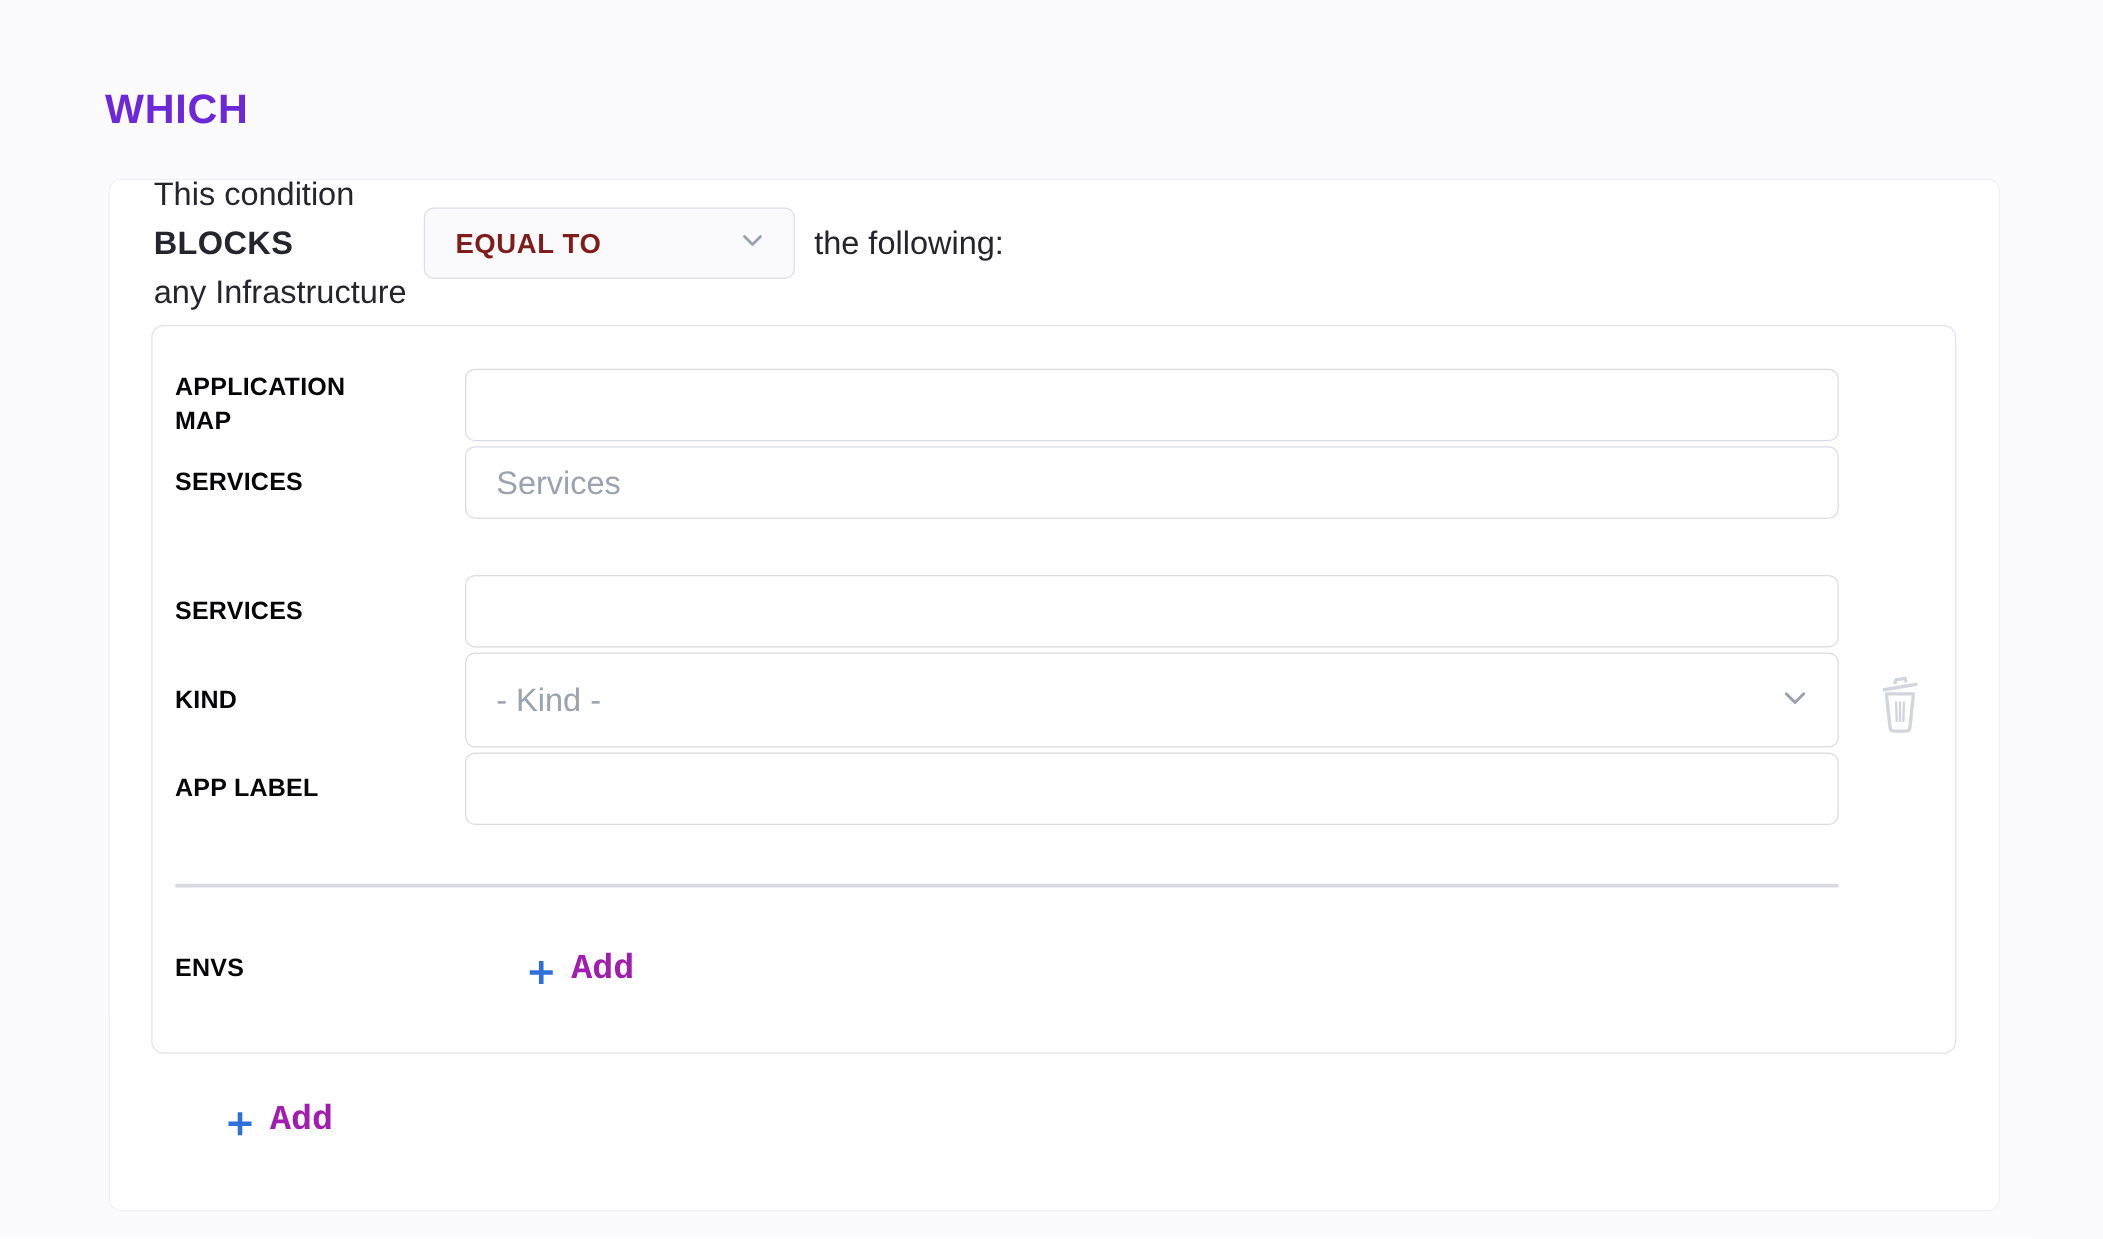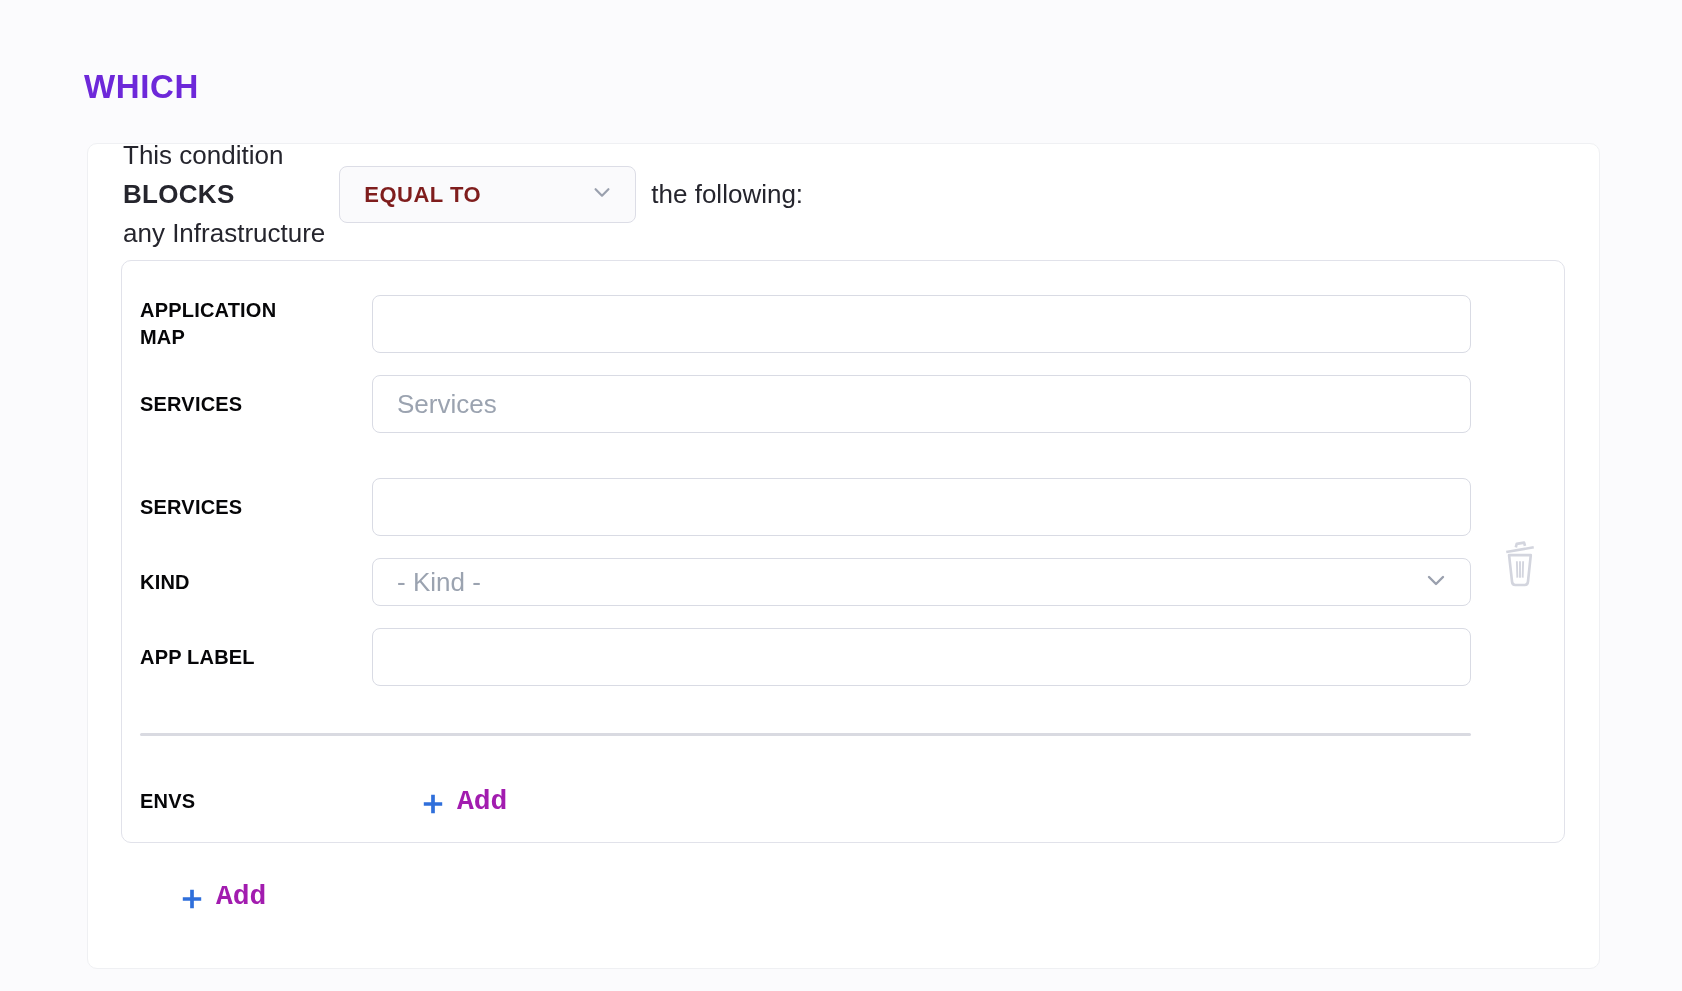--- a/index.html
+++ b/index.html
@@ -55,21 +55,21 @@
     width: 1444px;
     height: 583px;
     border: 1px solid #e1e2ea;
     border-radius: 10px;
     padding-top: 34px;
     position: relative;
   }
   .field-row {
     display: flex;
     align-items: center;
-    margin-bottom: 22px;
+    margin-bottom: 4px;
   }
   .field-row.group-gap { margin-bottom: 45px; }
   .label-cell {
     width: 250px;
     padding-left: 18px;
     flex: 0 0 auto;
   }
   .field-label {
     display: inline-block;
     max-width: 185px;
@@ -85,21 +85,21 @@
     border-radius: 8px;
     background: #ffffff;
     font-family: "Liberation Sans", "DejaVu Sans", sans-serif;
     font-size: 26px;
     color: #33333b;
     padding: 0 24px;
     outline: none;
   }
   .text-input::placeholder { color: #9ba3b0; opacity: 1; }
   .select-box {
-    width: 1099px; height: 48px;
+    width: 1099px; height: 76px;
     border: 1px solid #d9dbe4;
     border-radius: 8px;
     background: #ffffff;
     display: flex; align-items: center; justify-content: space-between;
     padding: 0 22px 0 24px;
     cursor: pointer;
   }
   .select-placeholder { font-size: 26px; color: #9ba3b0; }
   .divider {
     height: 3px;

